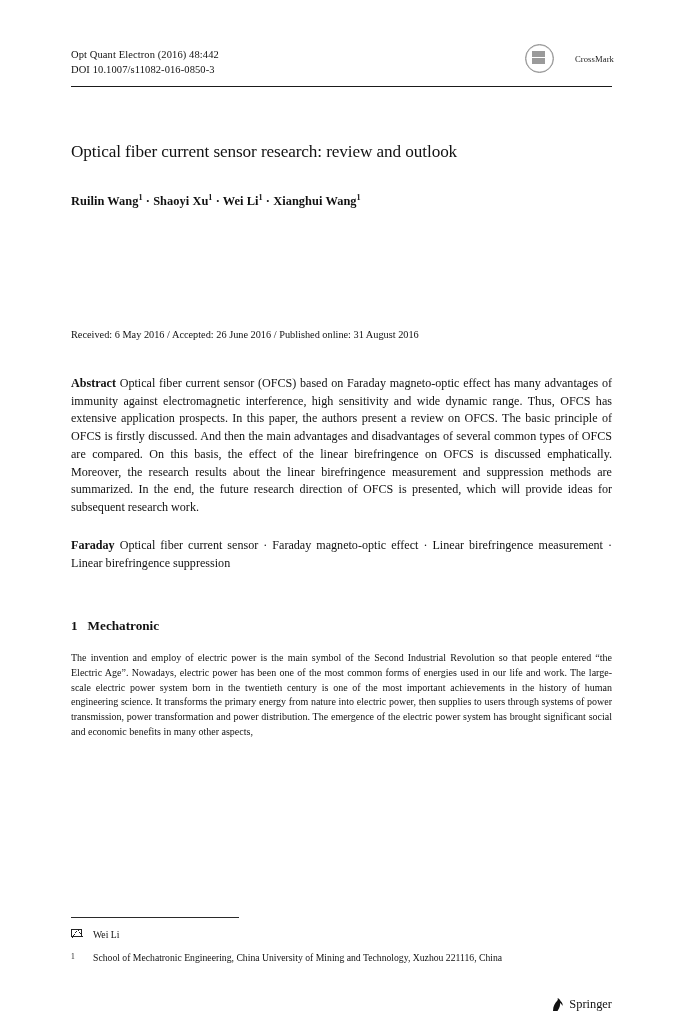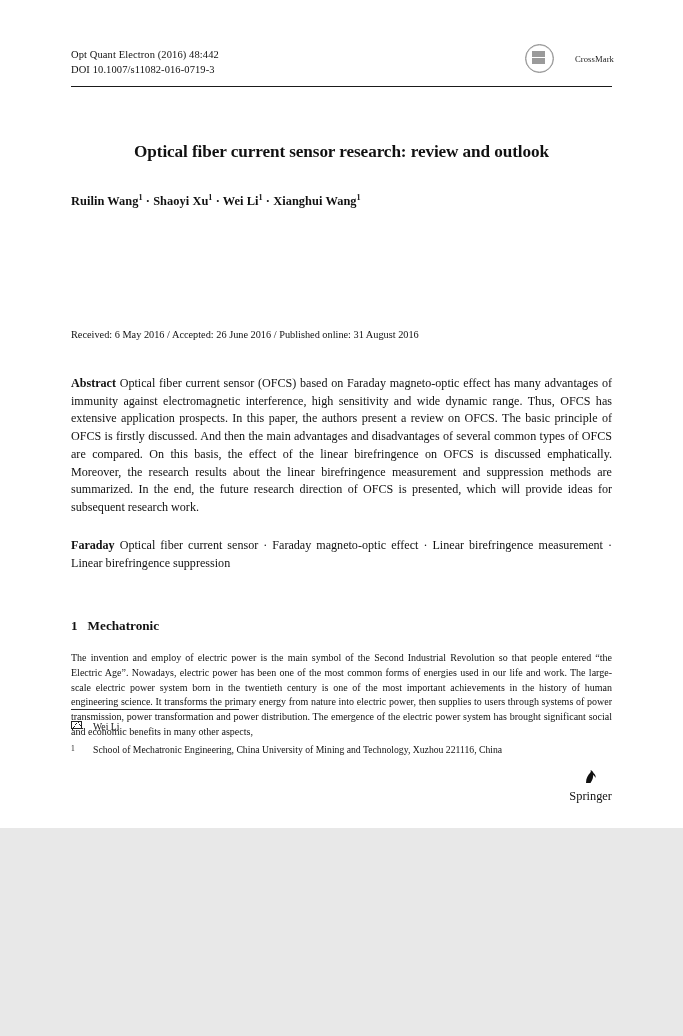--- a/index.html
+++ b/index.html
@@ -2,21 +2,21 @@
 <html><head>
 <meta charset="utf-8">
 <style>
   html, body {
     margin: 0;
     padding: 0;
     background: #e8e8e8;
   }
   .page {
     width: 683px;
-    height: 828px;
+    height: 1036px;
     background: #ffffff;
     position: relative;
     margin: 0 auto;
     font-family: "Liberation Serif", serif;
     color: #111;
     overflow: hidden;
     box-sizing: border-box;
   }
   .content {
     position: absolute;
@@ -75,25 +75,24 @@
     letter-spacing: 0.1px;
   }
   .rule {
     border: 0;
     border-top: 1.6px solid #1a1a1a;
     margin: 8px 0 0 0;
   }
   
   .title {
     font-size: 17.2px;
-    font-weight: bold;
+    font-weight: normal;
     line-height: 1.3;
     margin-top: 54px;
     letter-spacing: -0.1px;
-    text-align: center;
   }
   .authors {
     font-size: 12.4px;
     font-weight: bold;
     margin-top: 30px;
     letter-spacing: 0.05px;
   }
   .authors sup {
     font-size: 8.2px;
     font-weight: bold;
@@ -185,40 +184,39 @@
   }
   
   .springer {
     position: absolute;
     right: 71px;
     bottom: 24px;
     display: flex;
     align-items: center;
     gap: 5px;
     font-size: 12.4px;
-    flex-direction: column;
   }
   .springer-mark {
     width: 13px;
     height: 15px;
     position: relative;
   }
   .springer-mark svg { display: block; }
 </style>
 </head>
 <body>
 
 <div class="page">
 
   <div class="content">
 
     <div class="header-row">
       <div class="journal-ref">
         <div>Opt Quant Electron (2016) 48:442</div>
-        <div>DOI 10.1007/s11082-016-0719-3</div>
+        <div>DOI 10.1007/s11082-016-0850-3</div>
       </div>
       <div class="crossmark">
         <div class="crossmark-badge"></div>
         <div class="crossmark-label">CrossMark</div>
       </div>
     </div>
 
     <hr class="rule">
 
     <h1 class="title">Optical fiber current sensor research: review and outlook</h1>

